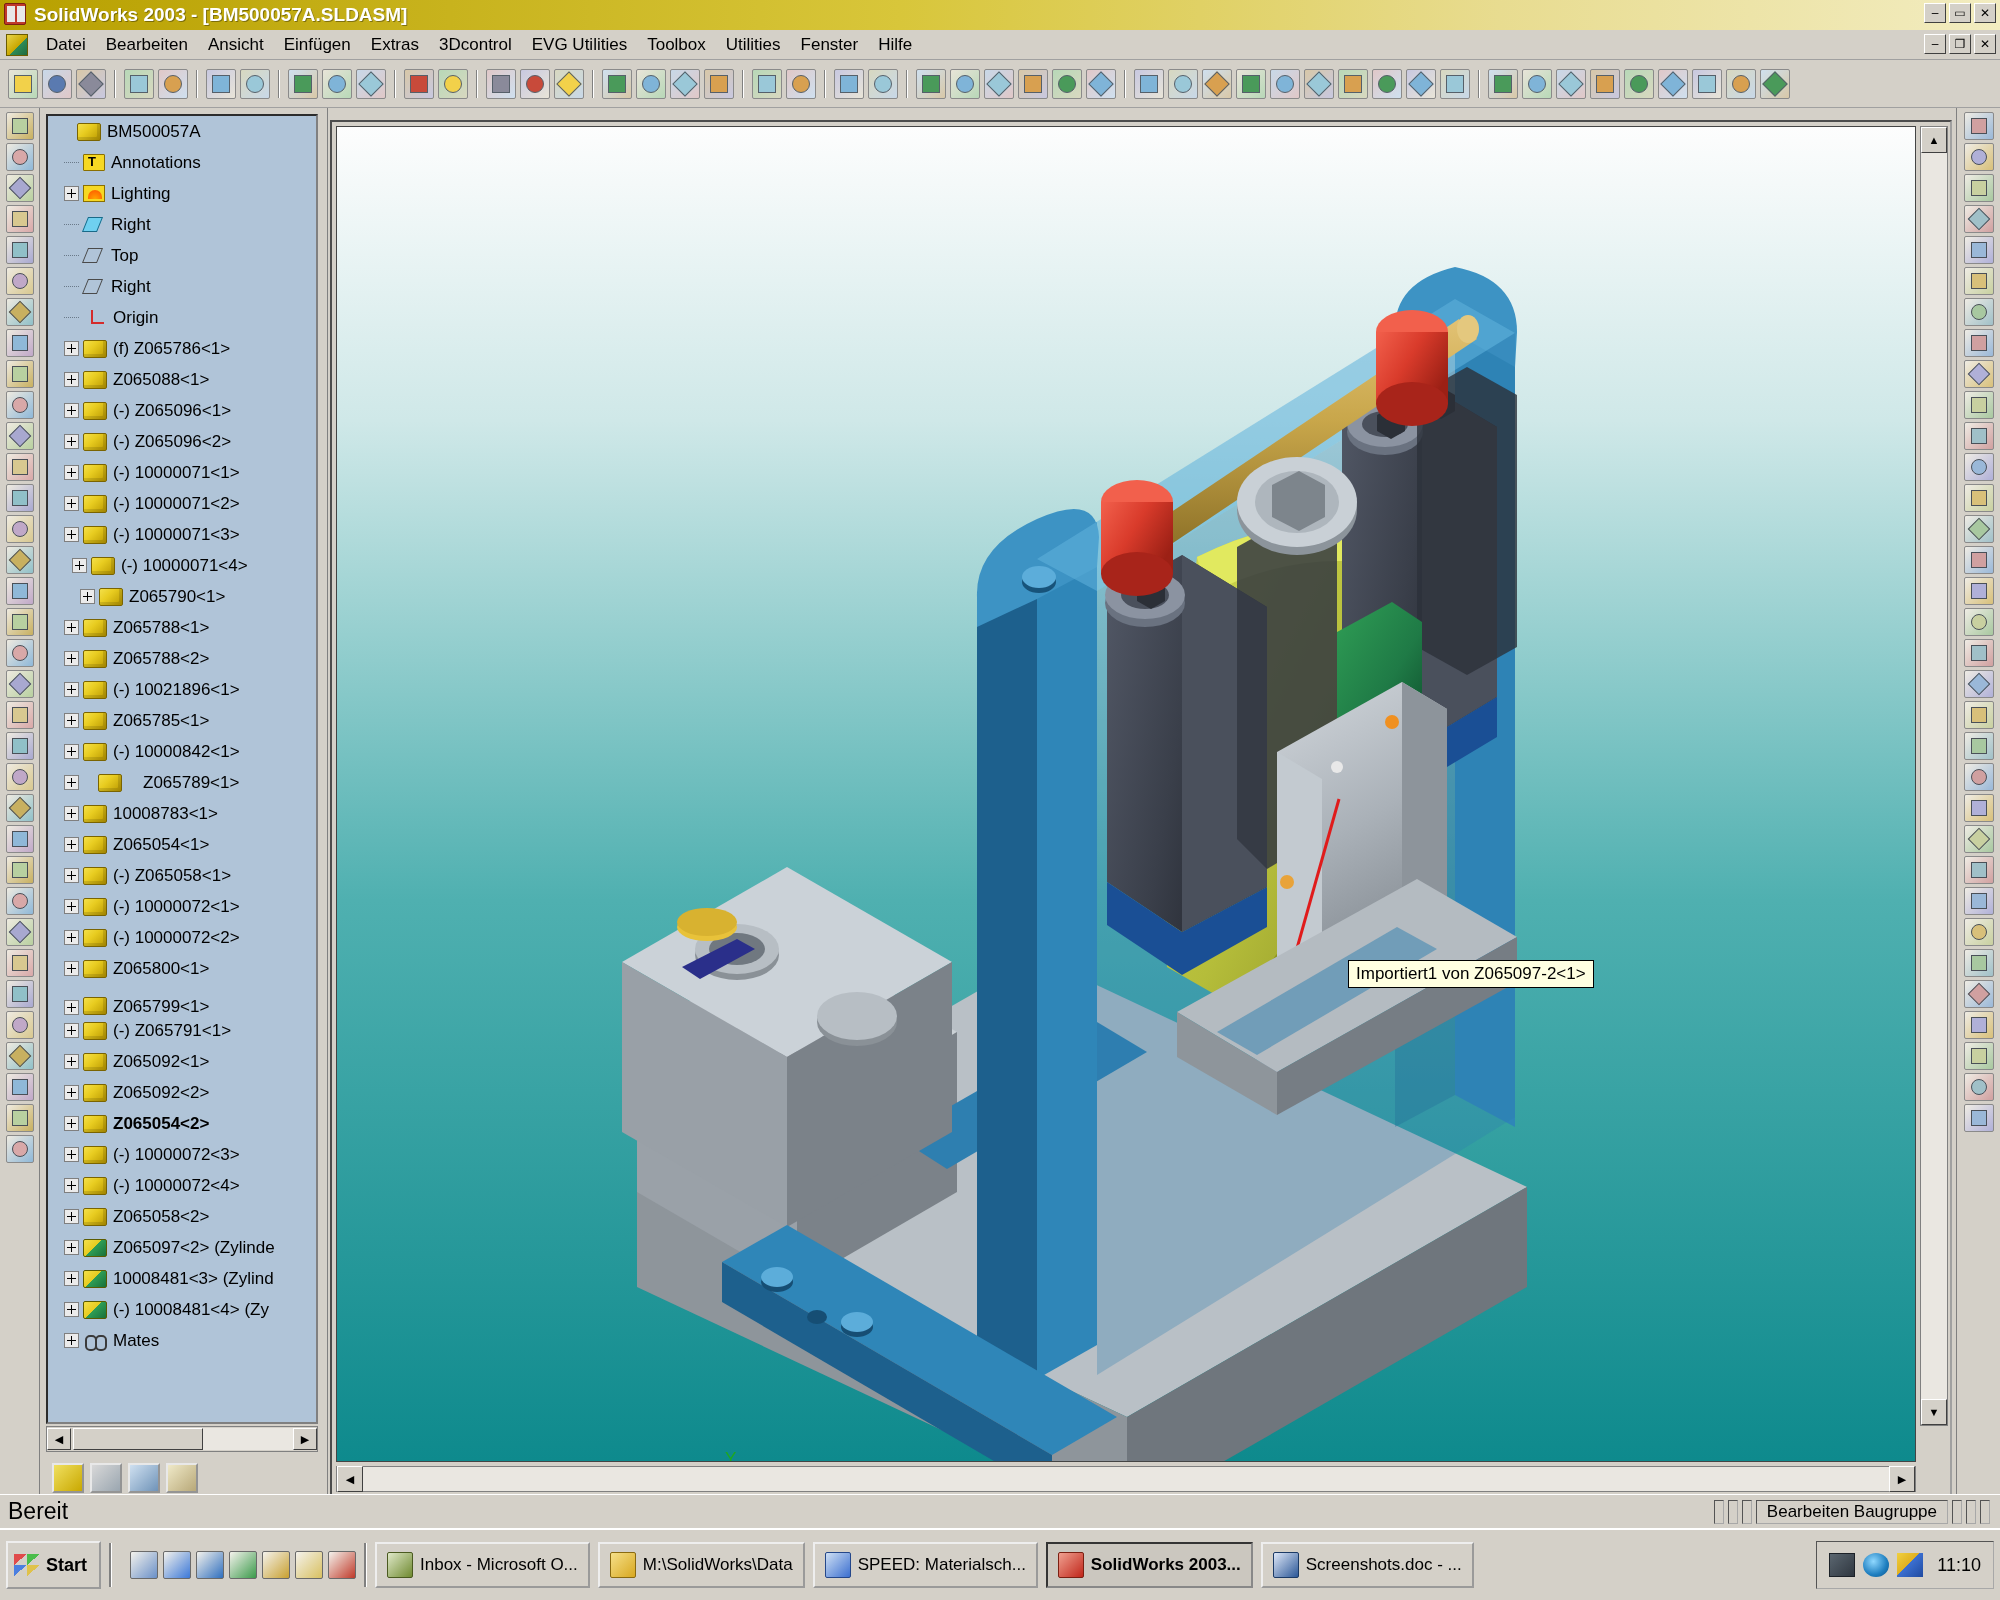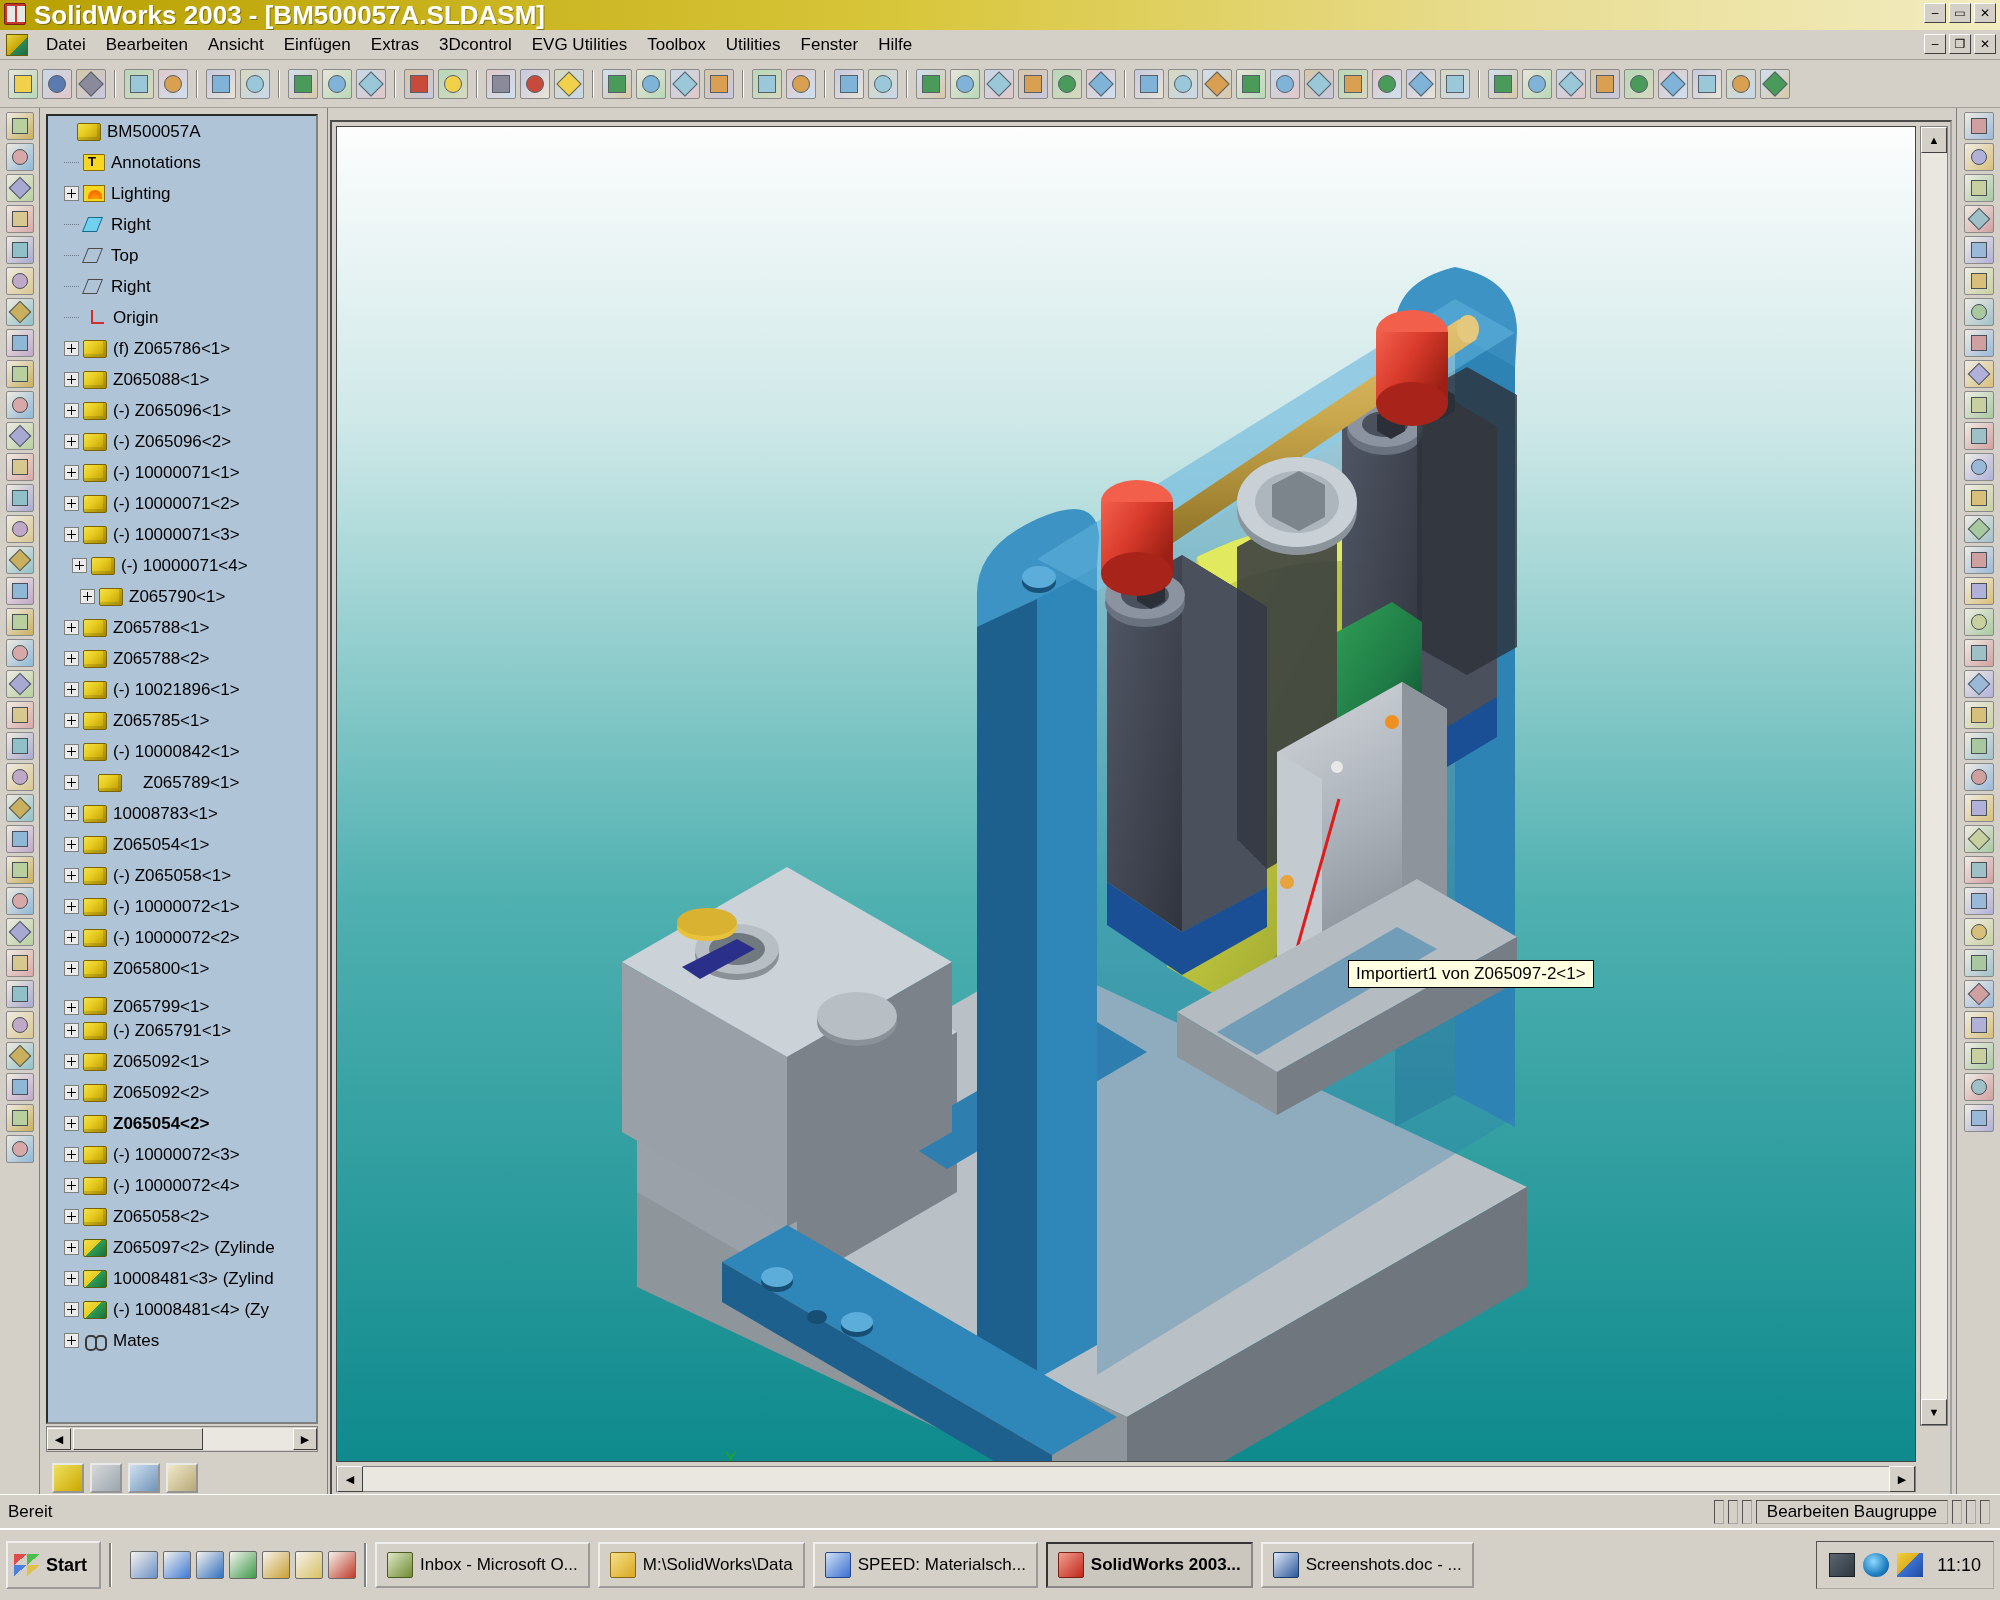--- a/index.html
+++ b/index.html
@@ -32,21 +32,21 @@
     border: 1px solid #7b1f12;
     position: relative; overflow: hidden;
     border-radius: 2px;
   }
   .sw-logo:after {
     content: ""; position: absolute; left: 2px; top: 2px;
     width: 8px; height: 16px; background: #e8e8e8;
     box-shadow: 10px 0 0 #e8e8e8;
   }
   .title-text {
-    color: #fff; font-size: 26px; font-weight: bold;
+    color: #fff; font-size: 19px; font-weight: bold;
     text-shadow: 1px 1px 0 rgba(0,0,0,0.35);
     letter-spacing: 0px;
   }
   .title-btns {
     position: absolute; right: 4px; top: 3px; display: flex; gap: 3px;
   }
   .tbtn {
     width: 22px; height: 20px; background: #d4d0c8;
     border: 1px solid #fff; border-right-color: #404040; border-bottom-color: #404040;
     font-size: 11px; line-height: 18px; text-align: center; color: #000;
@@ -213,21 +213,21 @@
 
   
   .triad { position: absolute; left: 350px; top: 1325px; width: 120px; height: 110px; }
 
   
   .statusbar {
     position: absolute; left: 0; bottom: 72px; width: 2000px; height: 34px;
     background: #d4d0c8; border-top: 1px solid #fff;
     display: flex; align-items: center;
   }
-  .status-left { font-size: 17px; padding-left: 8px; color: #000; }
+  .status-left { font-size: 23px; padding-left: 8px; color: #000; }
   .status-pads { margin-left: auto; display: flex; align-items: center; gap: 4px; padding-right: 10px;}
   .spad { height: 24px; border: 1px inset #a8a8a8; background: #d4d0c8; }
   .spad.sm { width: 10px; }
   .spad.txt { padding: 0 10px; font-size: 17px; line-height: 22px; color: #000; }
 
   
   .taskbar {
     position: absolute; left: 0; bottom: 0; width: 2000px; height: 72px;
     background: #d4d0c8; border-top: 2px solid #fff;
     display: flex; align-items: center; padding: 0 6px;

